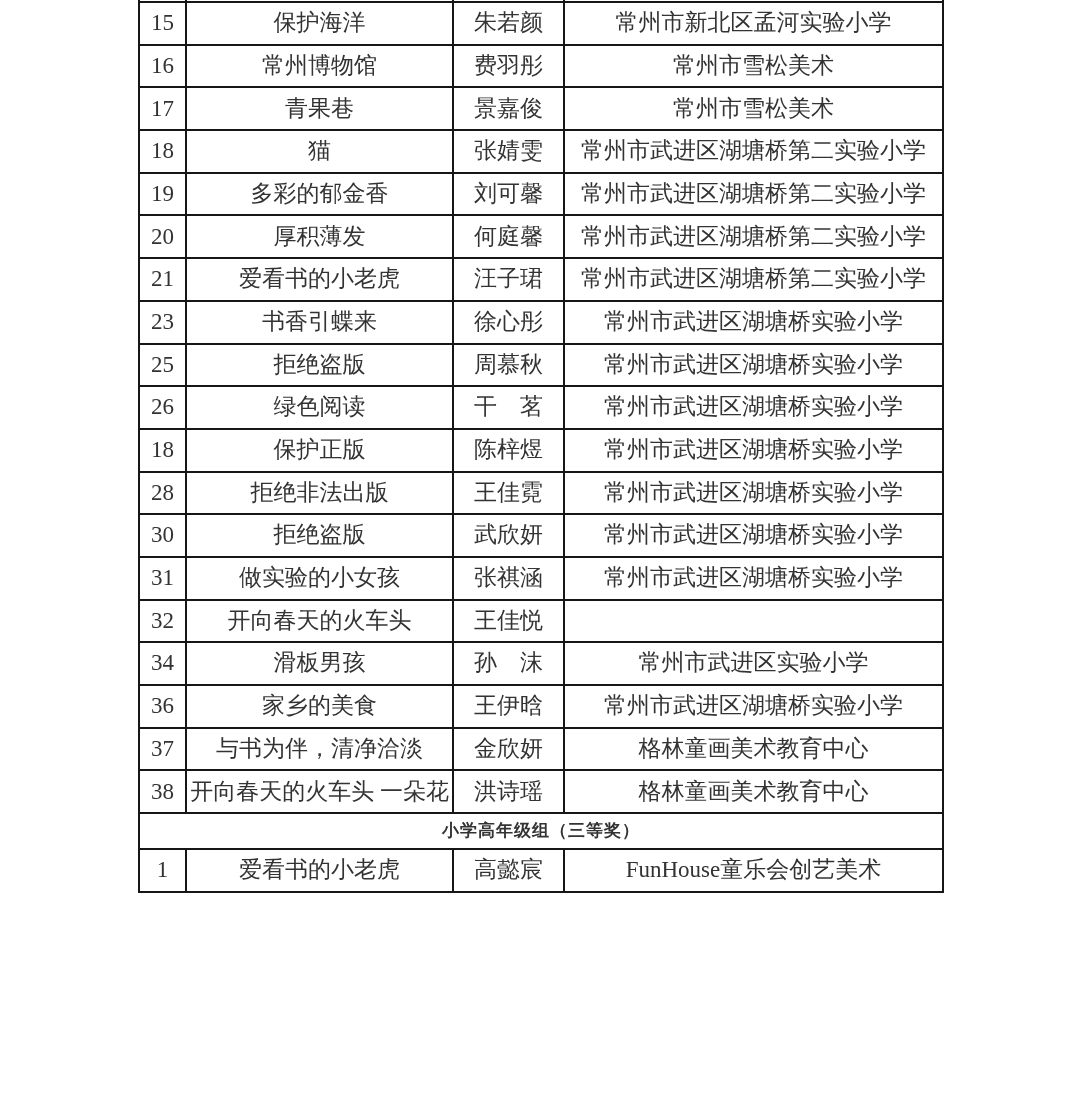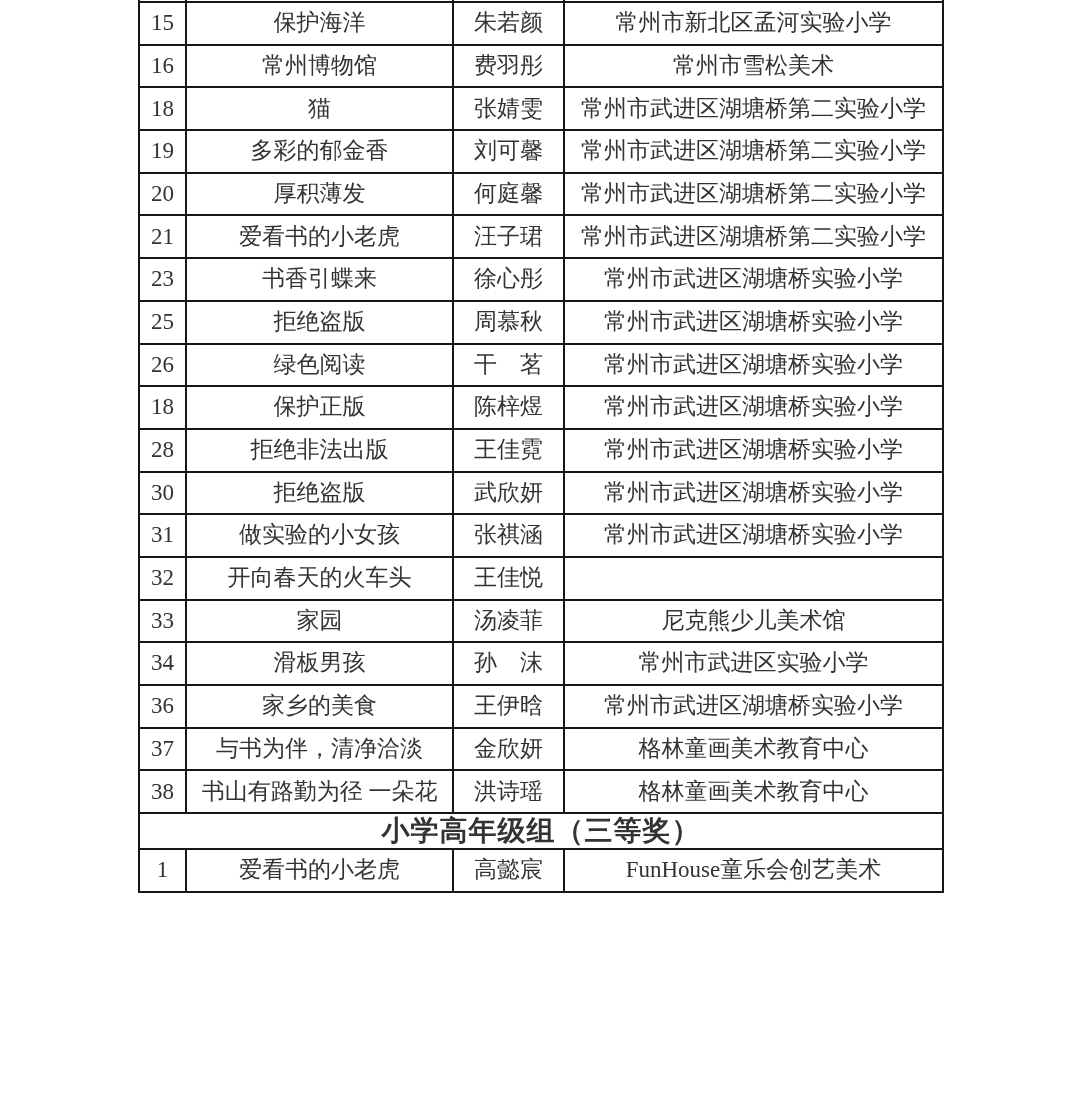--- a/index.html
+++ b/index.html
@@ -41,21 +41,21 @@
   }
   tr.spacer-row td {
     height: 13px;
   }
   tr.data-row td {
     height: 40.7px;
   }
   tr.section-header-row td {
     height: 34px;
     font-weight: bold;
-    font-size: 28px;
+    font-size: 17px;
     letter-spacing: 1px;
     border-radius: 16px;
   }
   col.col-num    { width: 47px; }
   col.col-title  { width: 267px; }
   col.col-name   { width: 111px; }
   col.col-school { width: 379px; }
 </style>
 </head>
 <body>
@@ -83,20 +83,26 @@
           <td>朱若颜</td>
           <td>常州市新北区孟河实验小学</td>
         </tr>
         <tr class="data-row">
           <td>16</td>
           <td>常州博物馆</td>
           <td>费羽彤</td>
           <td>常州市雪松美术</td>
         </tr>
         <tr class="data-row">
+          <td>17</td>
+          <td>青果巷</td>
+          <td>景嘉俊</td>
+          <td>常州市雪松美术</td>
+        </tr>
+        <tr class="data-row">
           <td>18</td>
           <td>猫</td>
           <td>张婧雯</td>
           <td>常州市武进区湖塘桥第二实验小学</td>
         </tr>
         <tr class="data-row">
           <td>19</td>
           <td>多彩的郁金香</td>
           <td>刘可馨</td>
           <td>常州市武进区湖塘桥第二实验小学</td>
@@ -155,46 +161,40 @@
           <td>张祺涵</td>
           <td>常州市武进区湖塘桥实验小学</td>
         </tr>
         <tr class="data-row">
           <td>32</td>
           <td>开向春天的火车头</td>
           <td>王佳悦</td>
           <td></td>
         </tr>
         <tr class="data-row">
-          <td>33</td>
-          <td>家园</td>
-          <td>汤凌菲</td>
-          <td>尼克熊少儿美术馆</td>
-        </tr>
-        <tr class="data-row">
           <td>34</td>
           <td>滑板男孩</td>
           <td>孙　沫</td>
           <td>常州市武进区实验小学</td>
         </tr>
         <tr class="data-row">
           <td>36</td>
           <td>家乡的美食</td>
           <td>王伊晗</td>
           <td>常州市武进区湖塘桥实验小学</td>
         </tr>
         <tr class="data-row">
           <td>37</td>
           <td>与书为伴，清净洽淡</td>
           <td>金欣妍</td>
           <td>格林童画美术教育中心</td>
         </tr>
         <tr class="data-row">
           <td>38</td>
-          <td>书山有路勤为径 一朵花</td>
+          <td>开向春天的火车头 一朵花</td>
           <td>洪诗瑶</td>
           <td>格林童画美术教育中心</td>
         </tr>
       </tbody>
     <tbody>
       <tr class="section-header-row">
         <td colspan="4">小学高年级组（三等奖）</td>
       </tr>
     </tbody>
     <tbody id="section2-body">

